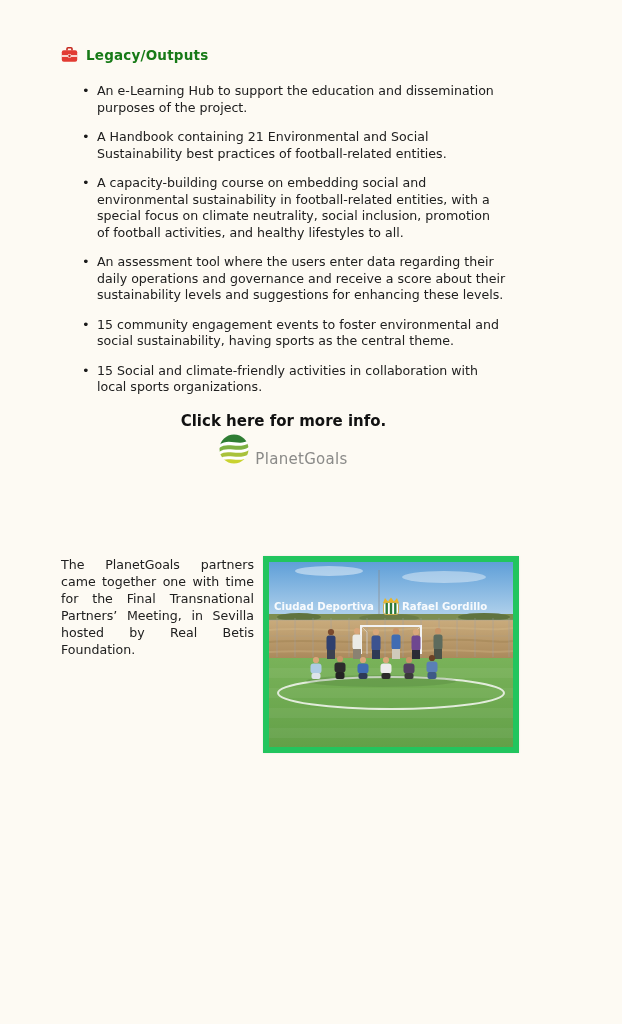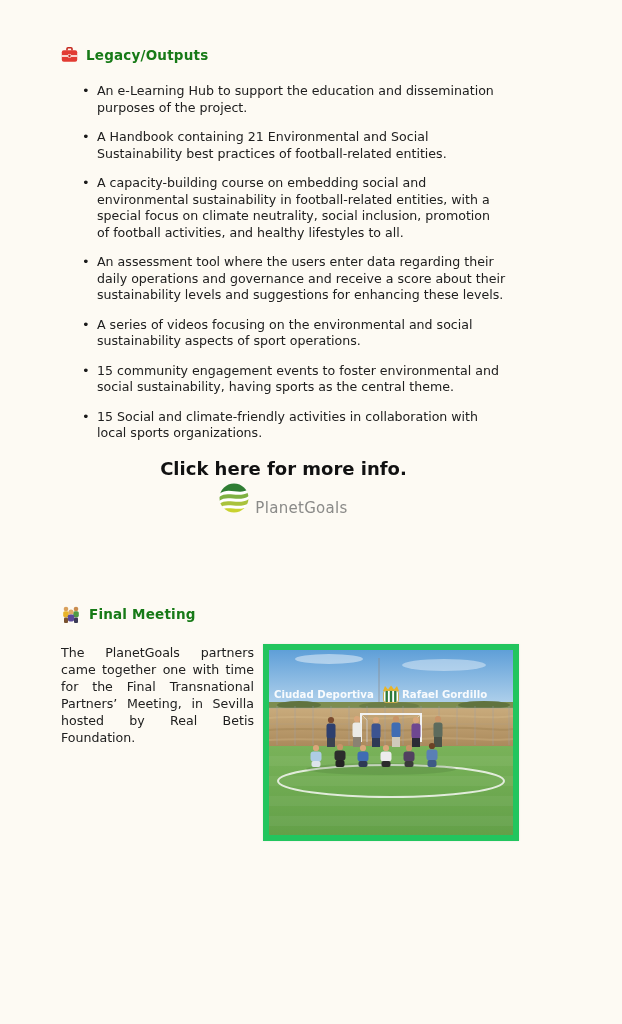--- a/index.html
+++ b/index.html
@@ -27,21 +27,21 @@
   }
   ul.outputs li { position:relative; padding-left:16px; margin-bottom:13px; }
   ul.outputs li::before {
     content:"\2022";
     position:absolute; left:1px; top:0;
     font-size:13px; color:#1a1a1a;
   }
 
   .cta {
     margin-top:16px; text-align:center;
-    font-size:18px; font-weight:bold; color:#111;
+    font-size:15px; font-weight:bold; color:#111;
     cursor:pointer;
   }
   .logo-row {
     margin-top:4px;
     display:flex; justify-content:center; align-items:flex-end; gap:6px;
   }
   .logo-text { font-size:15px; color:#8a8a88; letter-spacing:0.3px; }
 
   .section-final { margin-top:88px; }
   .columns { display:flex; margin-top:20px; gap:9px; align-items:flex-start; }
@@ -77,21 +77,20 @@
         </svg>
       </span>
       <span>Legacy/Outputs</span>
     </div>
 
     <ul class="outputs">
       <li>An e-Learning Hub to support the education and dissemination purposes of the project.</li>
       <li>A Handbook containing 21 Environmental and Social Sustainability best practices of football-related entities.</li>
       <li>A capacity-building course on embedding social and environmental sustainability in football-related entities, with a special focus on climate neutrality, social inclusion, promotion of football activities, and healthy lifestyles to all.</li>
       <li>An assessment tool where the users enter data regarding their daily operations and governance and receive a score about their sustainability levels and suggestions for enhancing these levels.</li>
-      <li>A series of videos focusing on the environmental and social sustainability aspects of sport operations.</li>
       <li>15 community engagement events to foster environmental and social sustainability, having sports as the central theme.</li>
       <li>15 Social and climate-friendly activities in collaboration with local sports organizations.</li>
     </ul>
 
     <div class="cta">Click here for more info.</div>
 
     <div class="logo-row">
       <span>
         <svg width="30" height="30" viewBox="0 0 30 30">
           <defs>
@@ -105,35 +104,20 @@
             <path d="M0,14 C9,7 19,16 30,9 L30,13 C19,20 9,11 0,18 Z" fill="#7fb143"></path>
             <path d="M0,21 C9,14 19,23 30,16 L30,20 C19,27 9,18 0,25 Z" fill="#a9c23c"></path>
             <path d="M0,28 C9,21 19,30 30,23 L30,30 L0,30 Z" fill="#c9d22f"></path>
           </g>
         </svg>
       </span>
       <span class="logo-text">PlanetGoals</span>
     </div>
 
     <div class="section-final">
-      <div class="section-heading">
-        <span class="hicon">
-          <svg width="20" height="19" viewBox="0 0 20 19">
-            <circle cx="5" cy="4" r="2.3" fill="#d9a05c"></circle>
-            <rect x="2.2" y="6.2" width="5.6" height="6" rx="1.6" fill="#e8b429"></rect>
-            <circle cx="15" cy="4" r="2.3" fill="#c98c4e"></circle>
-            <rect x="12.2" y="6.2" width="5.6" height="6" rx="1.6" fill="#4f9a43"></rect>
-            <circle cx="10" cy="7" r="2.6" fill="#e0ab66"></circle>
-            <rect x="6.8" y="9.4" width="6.4" height="7" rx="1.8" fill="#5b4a9b"></rect>
-            <rect x="3" y="12.5" width="4" height="5.5" rx="1" fill="#7a5230"></rect>
-            <rect x="13" y="12.5" width="4" height="5.5" rx="1" fill="#3a3a55"></rect>
-          </svg>
-        </span>
-        <span>Final Meeting</span>
-      </div>
 
       <div class="columns">
         <div class="col-text">
           <p>The PlanetGoals partners came together one with time for the Final Transnational Partners’ Meeting, in Sevilla hosted by Real Betis Foundation.</p>
         </div>
 
         <div class="photo-frame">
           <svg width="244" height="185" viewBox="0 0 244 185">
             <defs>
               <linearGradient id="sky" x1="0" y1="0" x2="0" y2="1">

